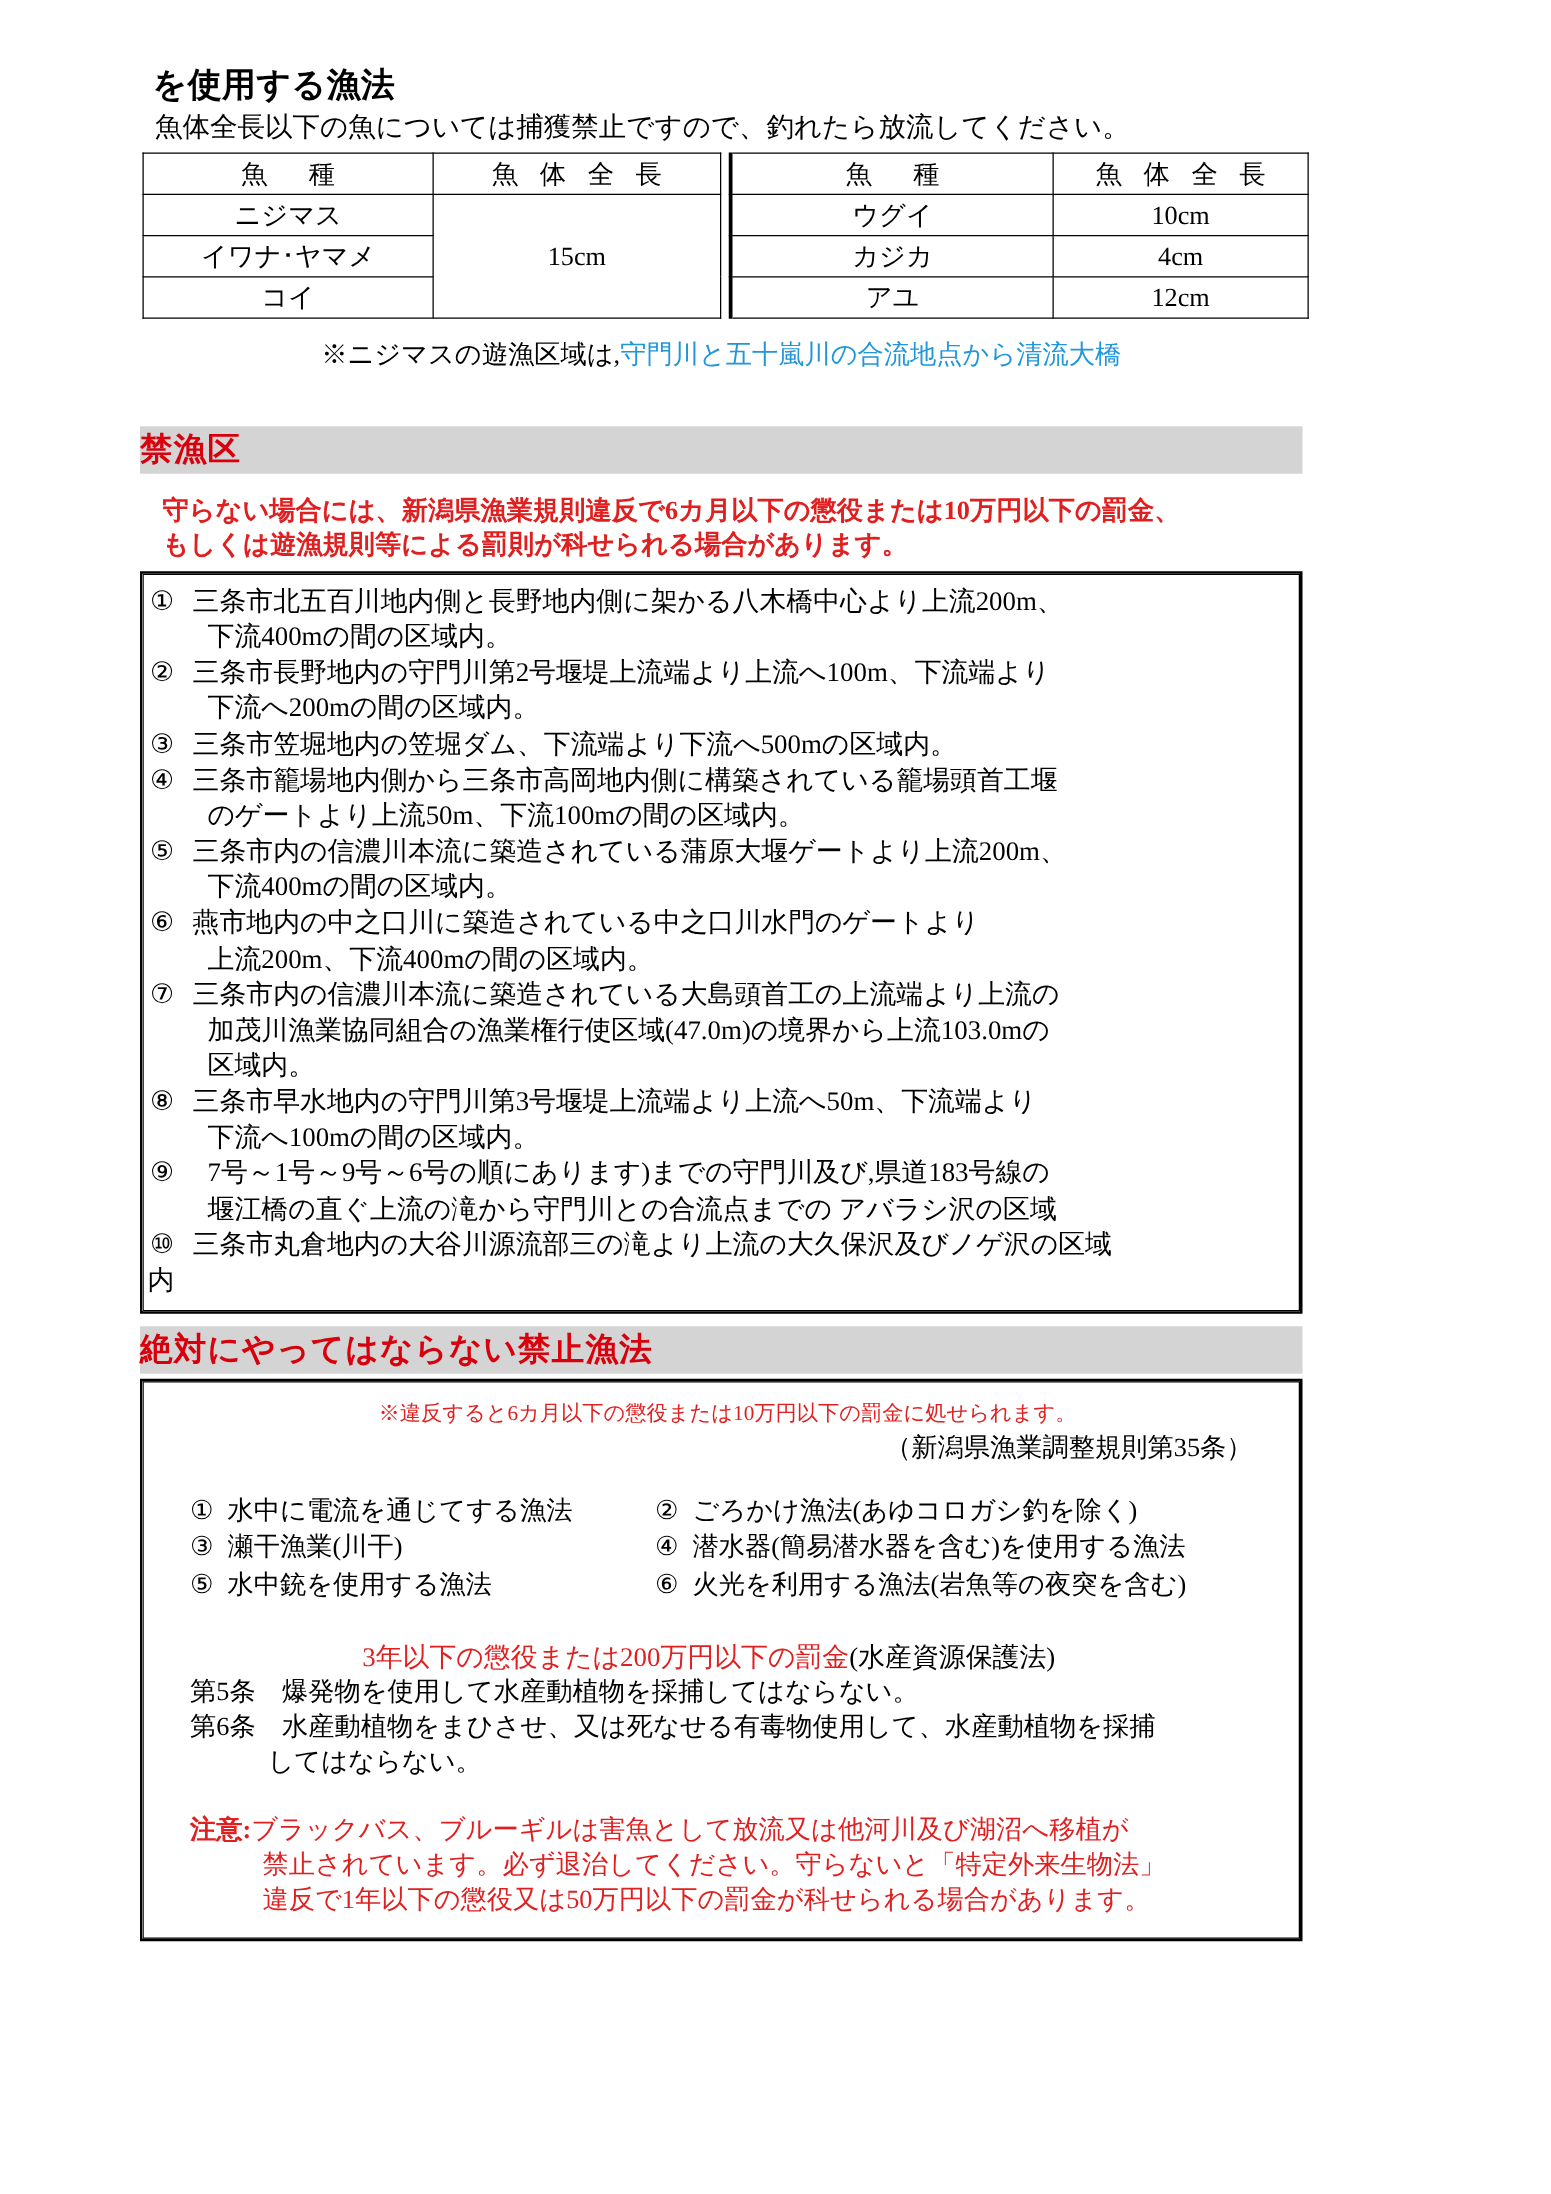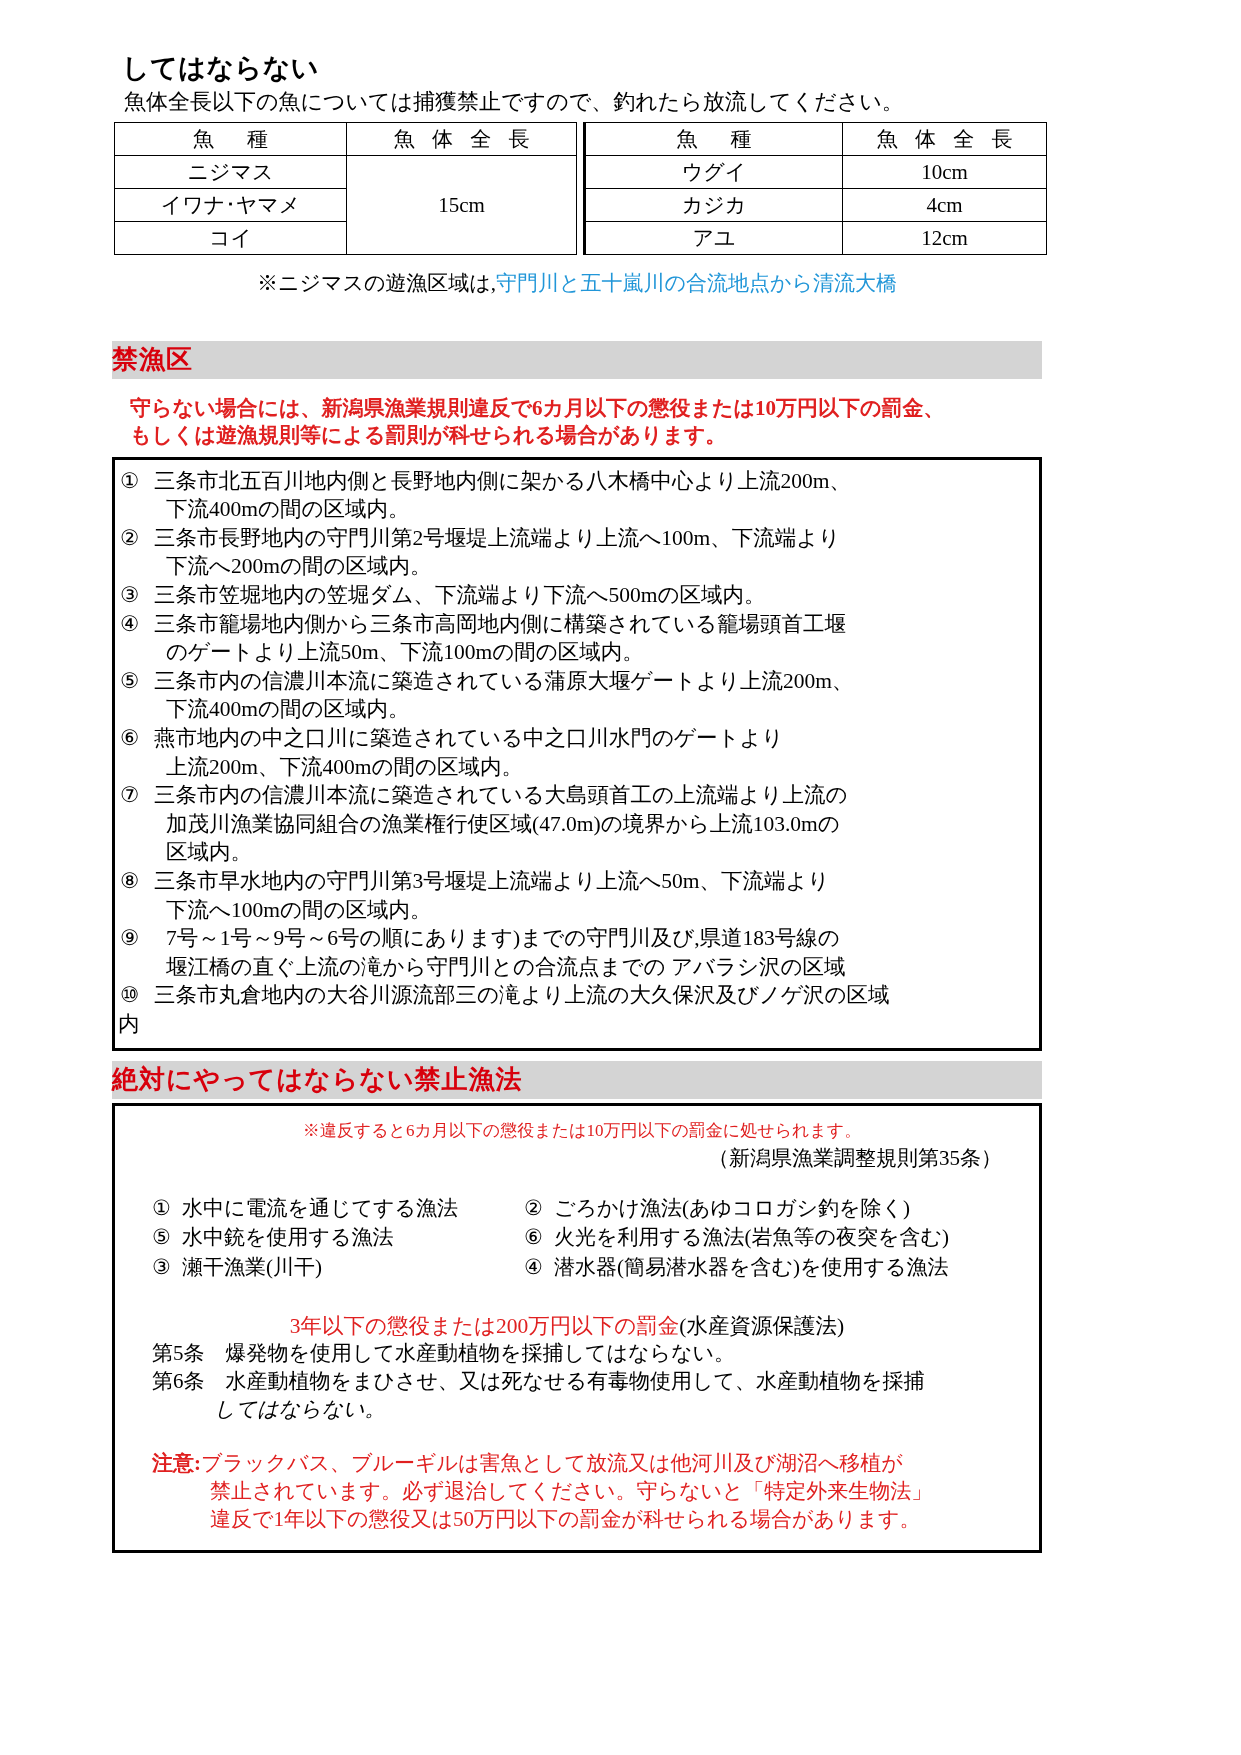--- a/index.html
+++ b/index.html
@@ -169,40 +169,40 @@
     margin-top: 28px;
     padding-right: 20px;
   }
   .pen-head .blk { color: #000; }
   .art {
     font-size: 21px;
     line-height: 1.33;
     padding-left: 24px;
     white-space: nowrap;
   }
-  .art .cont { display: block; padding-left: 62px; font-style: italic; }
+  .art .cont { display: block; padding-left: 62px; }
 
   .caution {
     color: #e02020;
     font-size: 21px;
     line-height: 1.33;
     margin-top: 26px;
     padding-left: 24px;
     white-space: nowrap;
   }
   .caution .lbl { font-weight: bold; }
   .caution .ind { display: block; padding-left: 58px; }
 </style>
 </head>
 <body>
 
 <div class="page">
   <div class="inner">
 
-    <div class="sec1-title">してはならない</div>
+    <div class="sec1-title">を使用する漁法</div>
     <div class="sec1-sub">魚体全長以下の魚については捕獲禁止ですので、釣れたら放流してください。</div>
 
     <div class="tbl-wrap">
       <table class="fishtable tbl-left">
         <colgroup>
             <col class="c1">
             <col class="c2">
           </colgroup>
         <tbody>
             <tr>
@@ -342,26 +342,26 @@
     <div class="boxed2">
       <div class="warn-red">※違反すると6カ月以下の懲役または10万円以下の罰金に処せられます。</div>
       <div class="law-ref">（新潟県漁業調整規則第35条）</div>
 
       <div class="methods" id="methods-list">
           <div class="mrow">
             <div class="mcell-a"><span class="mnum">①</span><span>水中に電流を通じてする漁法</span></div>
             <div class="mcell-b"><span class="mnum">②</span><span>ごろかけ漁法(あゆコロガシ釣を除く)</span></div>
           </div>
           <div class="mrow">
+            <div class="mcell-a"><span class="mnum">③</span><span>瀬干漁業(川干)</span></div>
+            <div class="mcell-b"><span class="mnum">④</span><span>潜水器(簡易潜水器を含む)を使用する漁法</span></div>
+          </div>
+          <div class="mrow">
             <div class="mcell-a"><span class="mnum">⑤</span><span>水中銃を使用する漁法</span></div>
             <div class="mcell-b"><span class="mnum">⑥</span><span>火光を利用する漁法(岩魚等の夜突を含む)</span></div>
-          </div>
-          <div class="mrow">
-            <div class="mcell-a"><span class="mnum">③</span><span>瀬干漁業(川干)</span></div>
-            <div class="mcell-b"><span class="mnum">④</span><span>潜水器(簡易潜水器を含む)を使用する漁法</span></div>
           </div>
         </div>
 
       <div class="pen-head">
         <span>3年以下の懲役または200万円以下の罰金</span><span class="blk">(水産資源保護法)</span>
       </div>
 
       <div class="art">第5条　爆発物を使用して水産動植物を採捕してはならない。</div>
       <div class="art">
         <span>第6条　水産動植物をまひさせ、又は死なせる有毒物使用して、水産動植物を採捕</span>

